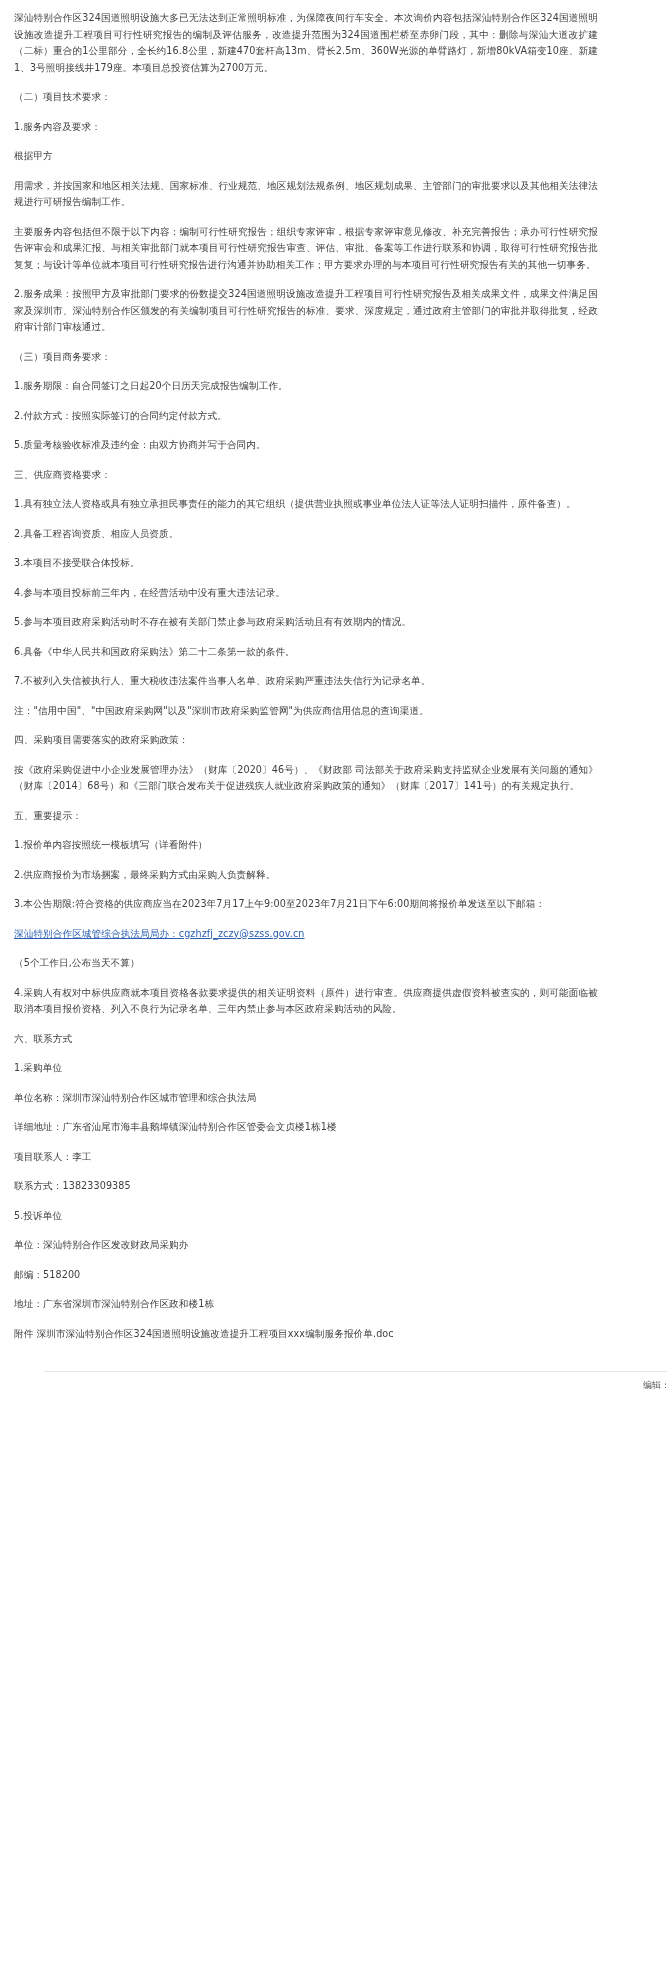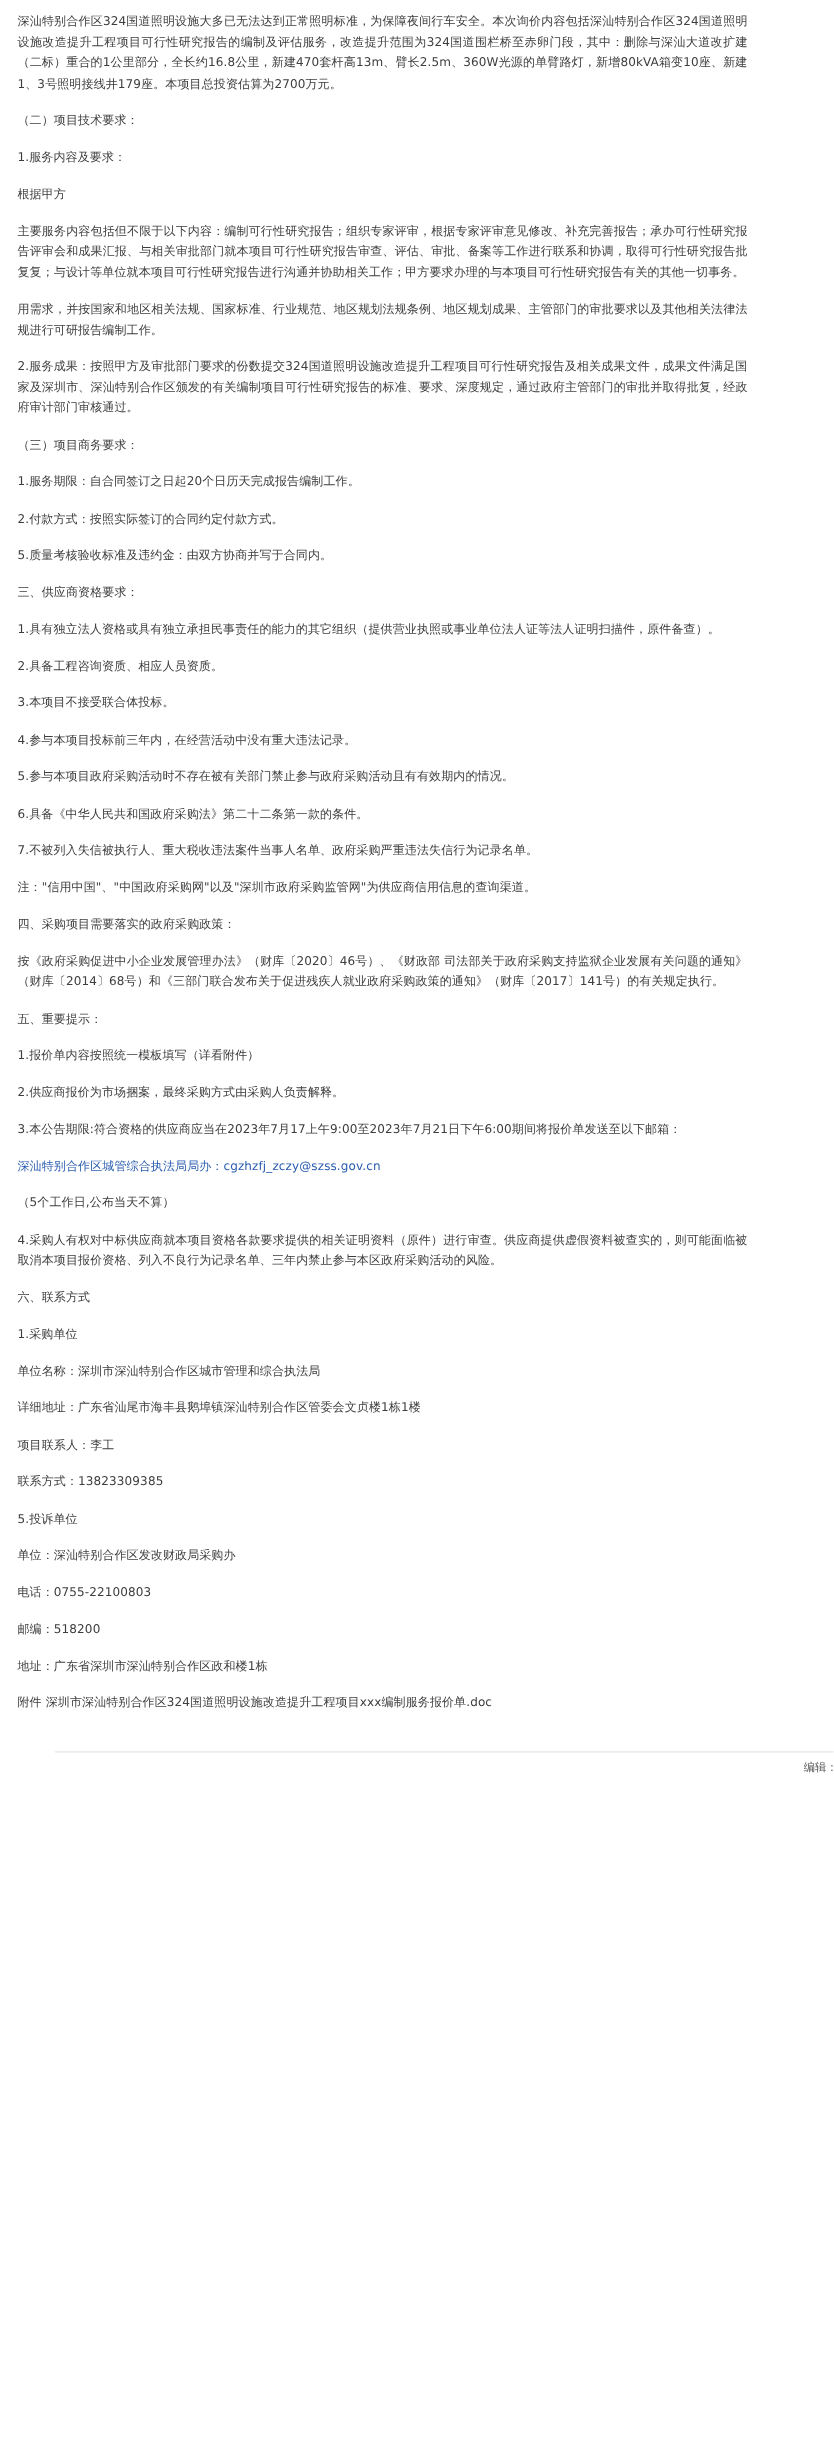--- a/index.html
+++ b/index.html
@@ -18,43 +18,43 @@
     background:#ffffff;
   }
   p{
     margin:0 0 13px 0;
     text-align:justify;
     color:#3d3d3d;
     font-size:9.6px;
     line-height:1.72;
     letter-spacing:0.1px;
   }
-  .email{ color:#2a5db0; }
+  .email{ color:#2a5db0;text-decoration:underline; }
   .footer{
     width:667px;
     box-sizing:border-box;
     padding:6px 14px 8px 14px;
     text-align:right;
     font-size:9px;
     color:#555555;
     border-top:1px solid #e6e6e6;
     margin-top:10px;
     margin-left:44px;
   }
 </style>
 </head>
 <body>
 
 <div class="page">
   <p>深汕特别合作区324国道照明设施大多已无法达到正常照明标准，为保障夜间行车安全。本次询价内容包括深汕特别合作区324国道照明设施改造提升工程项目可行性研究报告的编制及评估服务，改造提升范围为324国道围栏桥至赤卵门段，其中：删除与深汕大道改扩建（二标）重合的1公里部分，全长约16.8公里，新建470套杆高13m、臂长2.5m、360W光源的单臂路灯，新增80kVA箱变10座、新建1、3号照明接线井179座。本项目总投资估算为2700万元。</p>
   <p>（二）项目技术要求：</p>
   <p>1.服务内容及要求：</p>
   <p>根据甲方</p>
+  <p>用需求，并按国家和地区相关法规、国家标准、行业规范、地区规划法规条例、地区规划成果、主管部门的审批要求以及其他相关法律法规进行可研报告编制工作。</p>
   <p>主要服务内容包括但不限于以下内容：编制可行性研究报告；组织专家评审，根据专家评审意见修改、补充完善报告；承办可行性研究报告评审会和成果汇报、与相关审批部门就本项目可行性研究报告审查、评估、审批、备案等工作进行联系和协调，取得可行性研究报告批复复；与设计等单位就本项目可行性研究报告进行沟通并协助相关工作；甲方要求办理的与本项目可行性研究报告有关的其他一切事务。</p>
-  <p>用需求，并按国家和地区相关法规、国家标准、行业规范、地区规划法规条例、地区规划成果、主管部门的审批要求以及其他相关法律法规进行可研报告编制工作。</p>
   <p>2.服务成果：按照甲方及审批部门要求的份数提交324国道照明设施改造提升工程项目可行性研究报告及相关成果文件，成果文件满足国家及深圳市、深汕特别合作区颁发的有关编制项目可行性研究报告的标准、要求、深度规定，通过政府主管部门的审批并取得批复，经政府审计部门审核通过。</p>
   <p>（三）项目商务要求：</p>
   <p>1.服务期限：自合同签订之日起20个日历天完成报告编制工作。</p>
   <p>2.付款方式：按照实际签订的合同约定付款方式。</p>
   <p>5.质量考核验收标准及违约金：由双方协商并写于合同内。</p>
   <p>三、供应商资格要求：</p>
   <p>1.具有独立法人资格或具有独立承担民事责任的能力的其它组织（提供营业执照或事业单位法人证等法人证明扫描件，原件备查）。</p>
   <p>2.具备工程咨询资质、相应人员资质。</p>
   <p>3.本项目不接受联合体投标。</p>
   <p>4.参与本项目投标前三年内，在经营活动中没有重大违法记录。</p>
@@ -72,21 +72,20 @@
   <p>（5个工作日,公布当天不算）</p>
   <p>4.采购人有权对中标供应商就本项目资格各款要求提供的相关证明资料（原件）进行审查。供应商提供虚假资料被查实的，则可能面临被取消本项目报价资格、列入不良行为记录名单、三年内禁止参与本区政府采购活动的风险。</p>
   <p>六、联系方式</p>
   <p>1.采购单位</p>
   <p>单位名称：深圳市深汕特别合作区城市管理和综合执法局</p>
   <p>详细地址：广东省汕尾市海丰县鹅埠镇深汕特别合作区管委会文贞楼1栋1楼</p>
   <p>项目联系人：李工</p>
   <p>联系方式：13823309385</p>
   <p>5.投诉单位</p>
   <p>单位：深汕特别合作区发改财政局采购办</p>
-  <p>电话：0755-22100803</p>
   <p>邮编：518200</p>
   <p>地址：广东省深圳市深汕特别合作区政和楼1栋</p>
   <p>附件 深圳市深汕特别合作区324国道照明设施改造提升工程项目xxx编制服务报价单.doc</p>
 </div>
 
 <div class="footer">
   <span>编辑：倪美玲</span>
 </div>
 
 </body></html>

